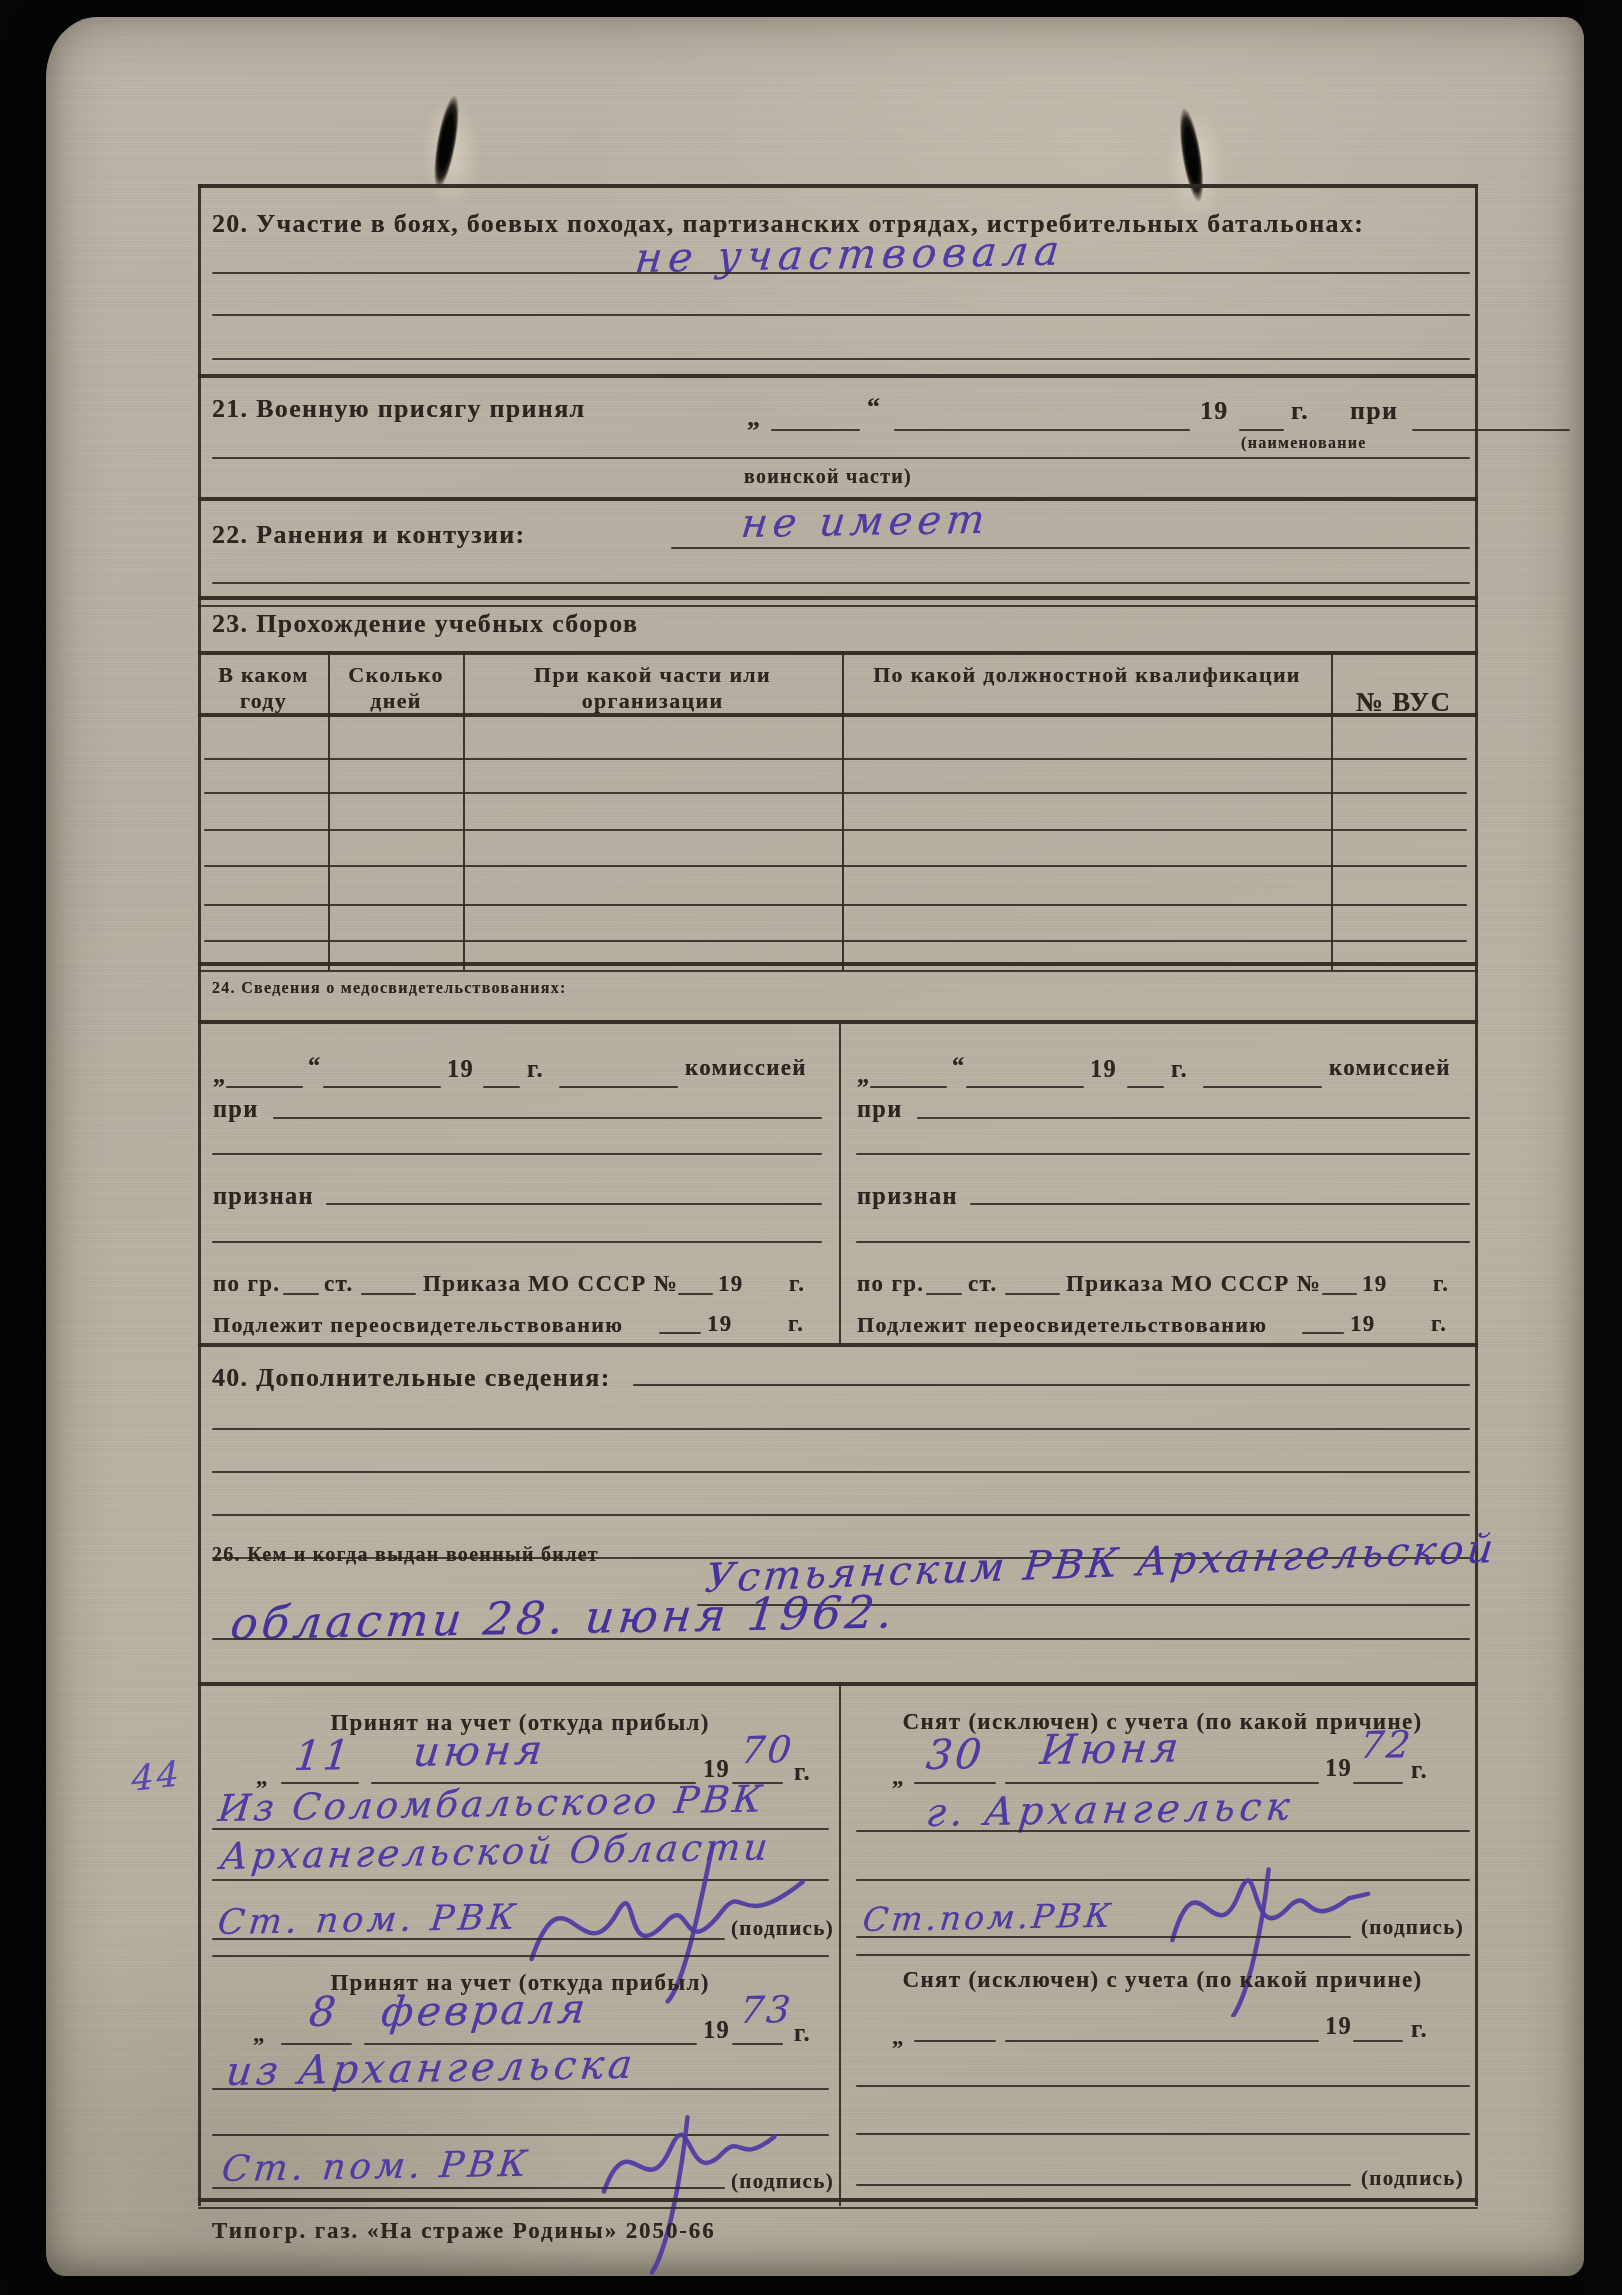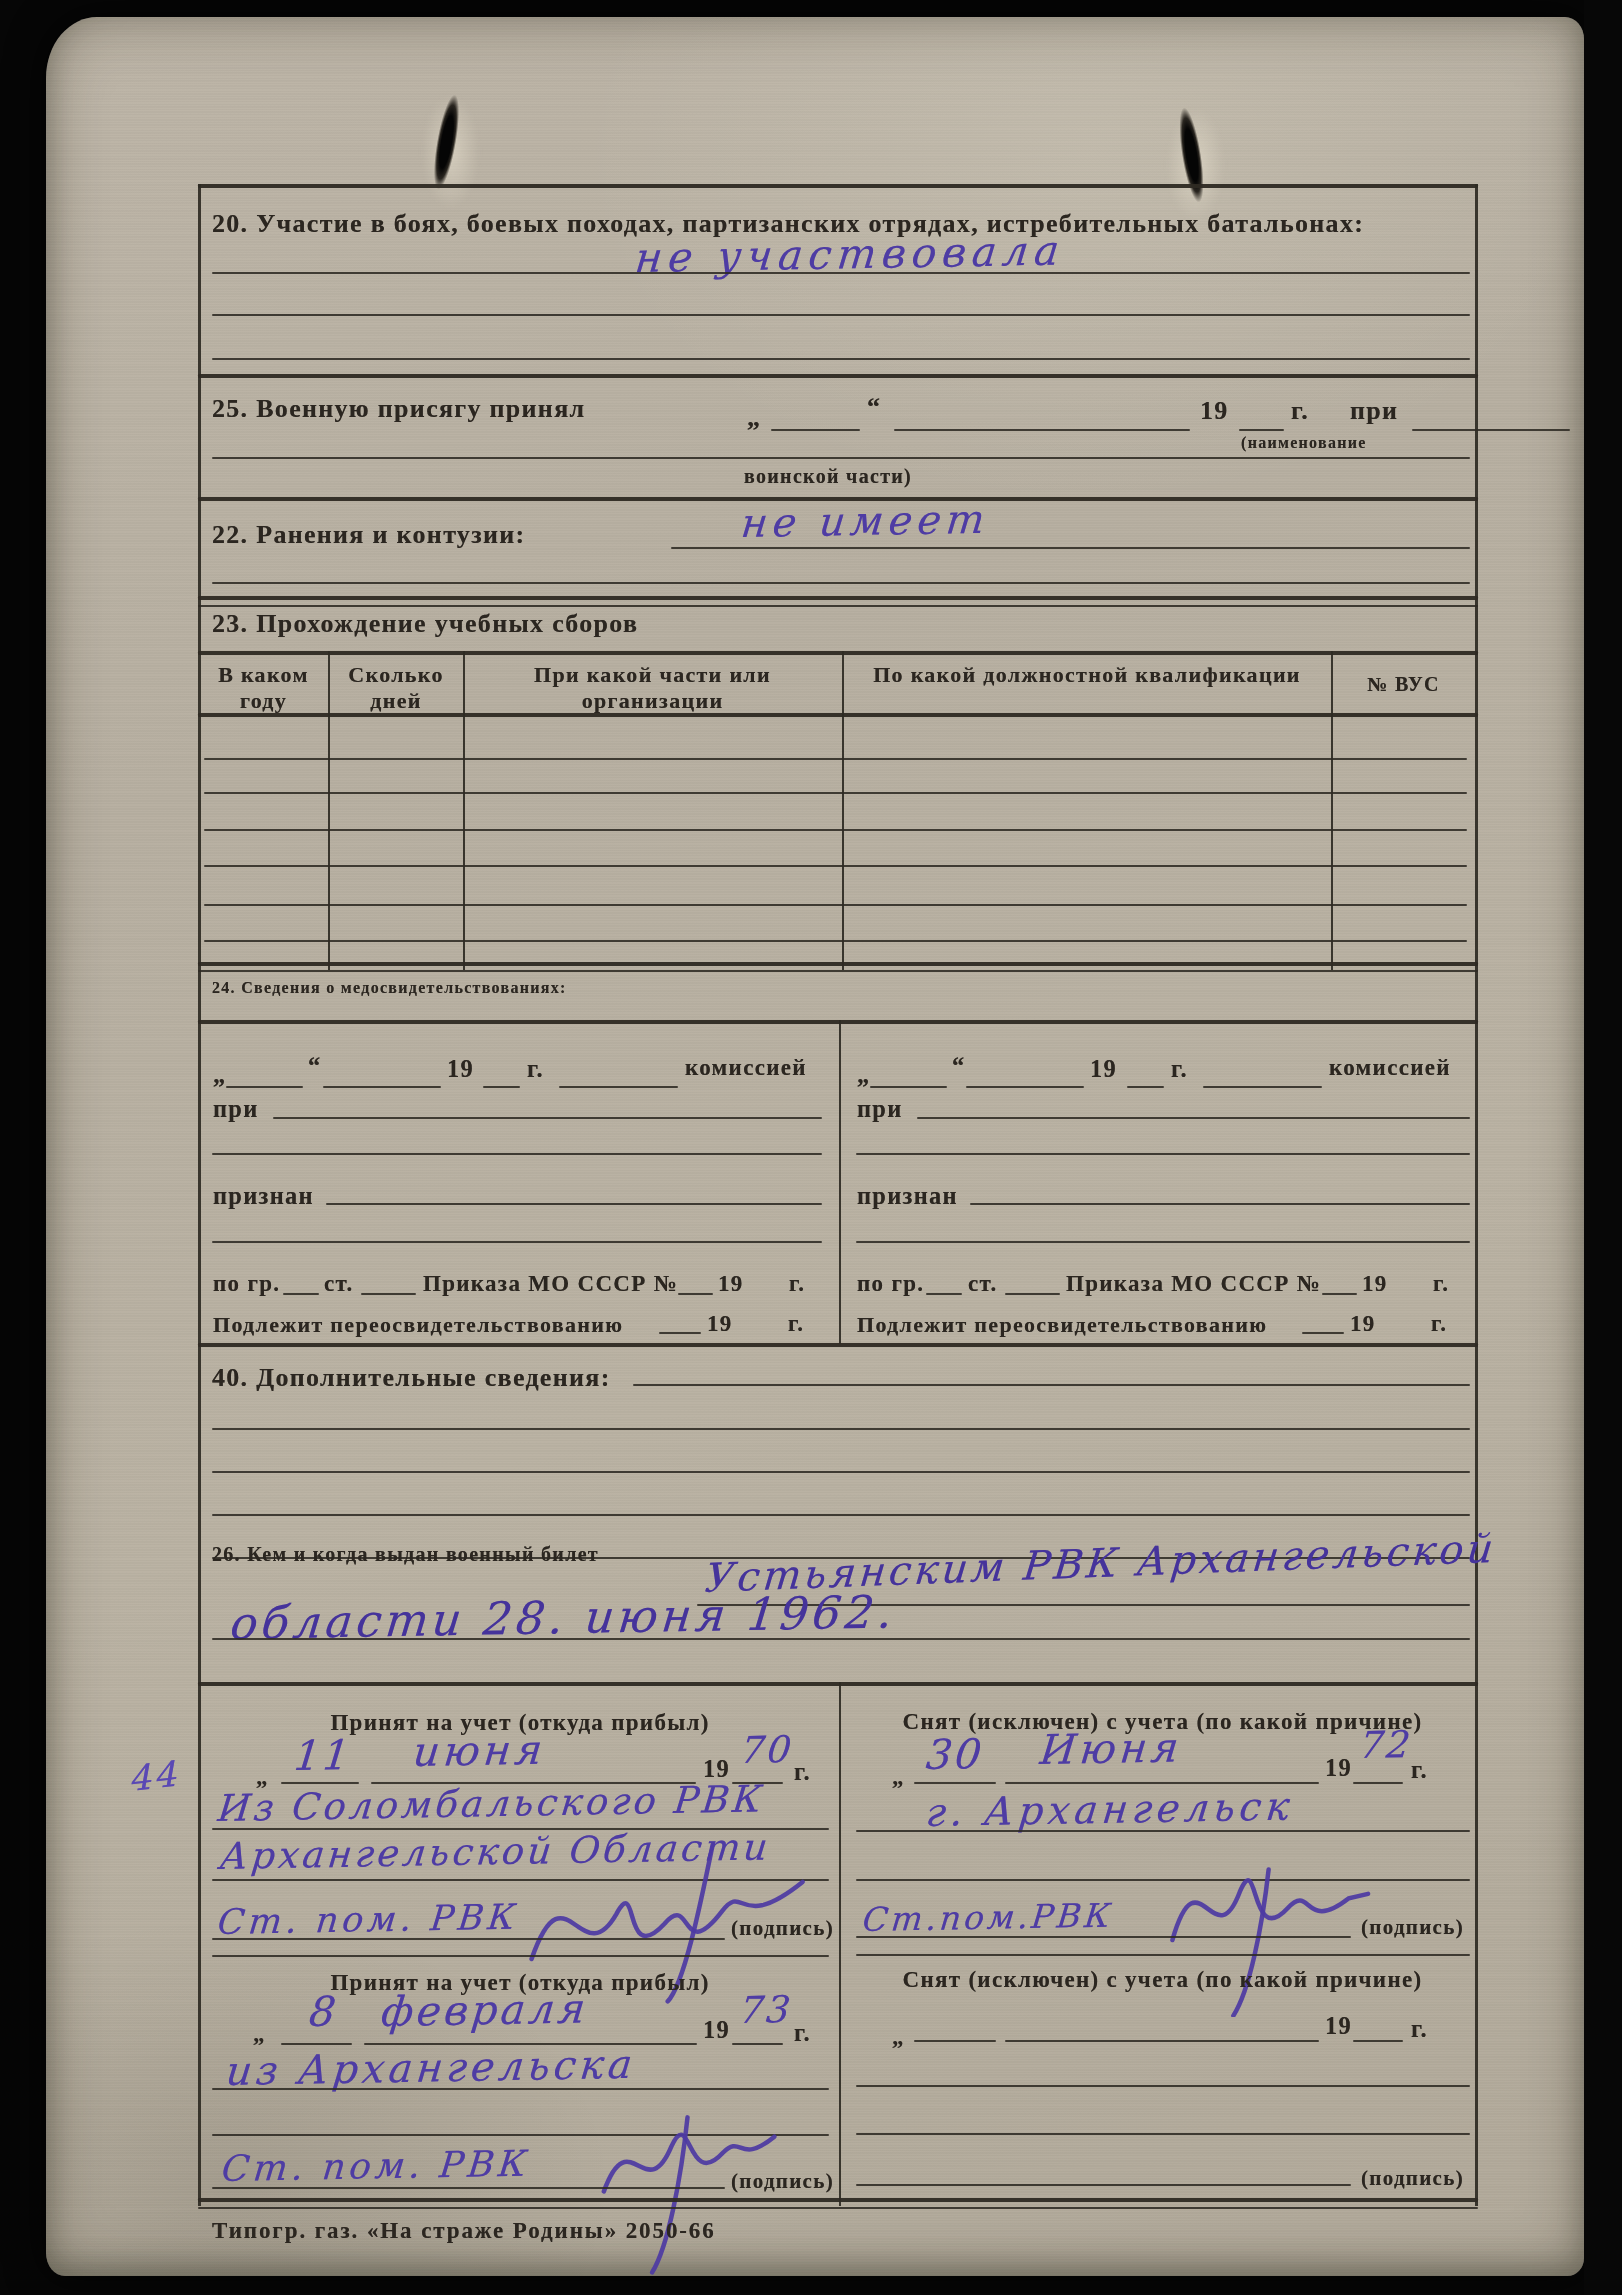--- a/index.html
+++ b/index.html
@@ -50,21 +50,21 @@
   <div class="vline heavy" style="left:198px;top:184px;height:2022px;"></div>
   <div class="vline heavy" style="left:1475px;top:184px;height:2022px;"></div>
 
   <div class="print" style="left:212px;top:209px;font-size:26px;">20. Участие в боях, боевых походах, партизанских отрядах, истребительных батальонах:</div>
   <div class="hw" style="left:633px;top:234px;font-size:41px;letter-spacing:5.8px;">не участвовала</div>
   <div class="rule" style="left:212px;top:272px;width:1258px;"></div>
   <div class="rule" style="left:212px;top:314px;width:1258px;"></div>
   <div class="rule" style="left:212px;top:358px;width:1258px;"></div>
   <div class="rule heavy" style="left:198px;top:374px;width:1280px;"></div>
 
-  <div class="print" style="left:212px;top:394px;font-size:26px;">25. Военную присягу принял</div>
+  <div class="print" style="left:212px;top:394px;font-size:26px;">21. Военную присягу принял</div>
   <div class="print" style="left:747px;top:403px;font-size:26px;">„</div>
   <div class="rule" style="left:771px;top:429px;width:89px;"></div>
   <div class="print" style="left:867px;top:392px;font-size:26px;">“</div>
   <div class="rule" style="left:894px;top:429px;width:296px;"></div>
   <div class="print" style="left:1200px;top:396px;font-size:26px;">19</div>
   <div class="rule" style="left:1239px;top:429px;width:45px;"></div>
   <div class="print" style="left:1291px;top:396px;font-size:26px;">г.</div>
   <div class="print" style="left:1350px;top:396px;font-size:26px;">при</div>
   <div class="rule" style="left:1412px;top:429px;width:158px;"></div>
   <div class="print" style="left:1241px;top:434px;font-size:16px;font-weight:600;">(наименование</div>
@@ -78,21 +78,21 @@
   <div class="rule" style="left:212px;top:582px;width:1258px;"></div>
   <div class="rule heavy" style="left:198px;top:596px;width:1280px;"></div>
   <div class="rule" style="left:198px;top:605px;width:1280px;"></div>
 
   <div class="print" style="left:212px;top:609px;font-size:26px;">23. Прохождение учебных сборов</div>
   <div class="rule heavy" style="left:198px;top:651px;width:1280px;"></div>
   <div class="print wrapok center" style="left:202px;top:662px;width:123px;font-size:22px;line-height:1.2;">В каком году</div>
   <div class="print wrapok center" style="left:332px;top:662px;width:128px;font-size:22px;line-height:1.2;">Сколько дней</div>
   <div class="print wrapok center" style="left:469px;top:662px;width:367px;font-size:22px;line-height:1.2;">При какой части или организации</div>
   <div class="print wrapok center" style="left:848px;top:662px;width:478px;font-size:22px;line-height:1.2;">По какой должностной квалификации</div>
-  <div class="print center" style="left:1335px;top:673px;width:137px;font-size:20px;">№ ВУС</div>
+  <div class="print center" style="left:1335px;top:687px;width:137px;font-size:27px;">№ ВУС</div>
   <div class="rule heavy" style="left:198px;top:713px;width:1280px;"></div>
   <div class="vline" style="left:328px;top:651px;height:319px;"></div>
   <div class="vline" style="left:463px;top:651px;height:319px;"></div>
   <div class="vline" style="left:842px;top:651px;height:319px;"></div>
   <div class="vline" style="left:1331px;top:651px;height:319px;"></div>
   <div class="rule" style="left:204px;top:758px;width:1263px;"></div>
   <div class="rule" style="left:204px;top:792px;width:1263px;"></div>
   <div class="rule" style="left:204px;top:829px;width:1263px;"></div>
   <div class="rule" style="left:204px;top:865px;width:1263px;"></div>
   <div class="rule" style="left:204px;top:904px;width:1263px;"></div>

